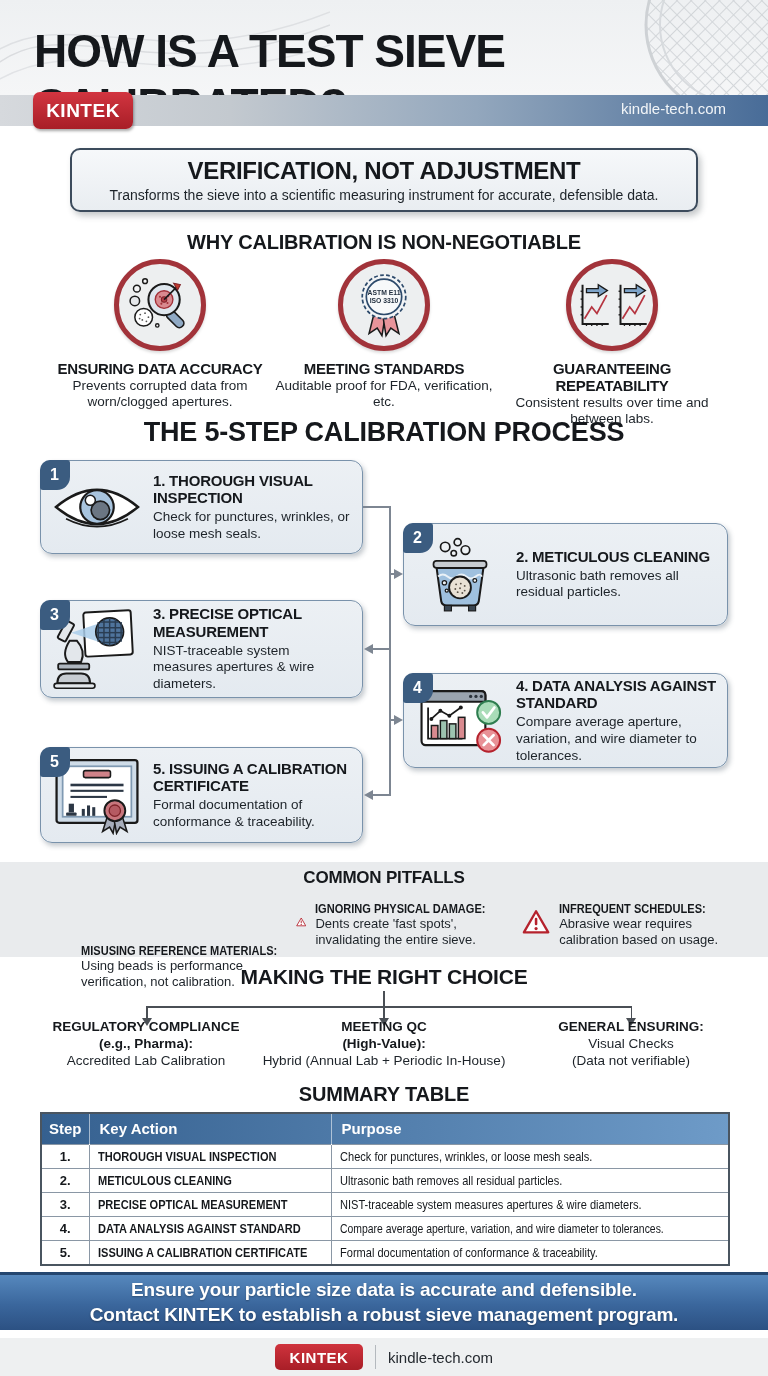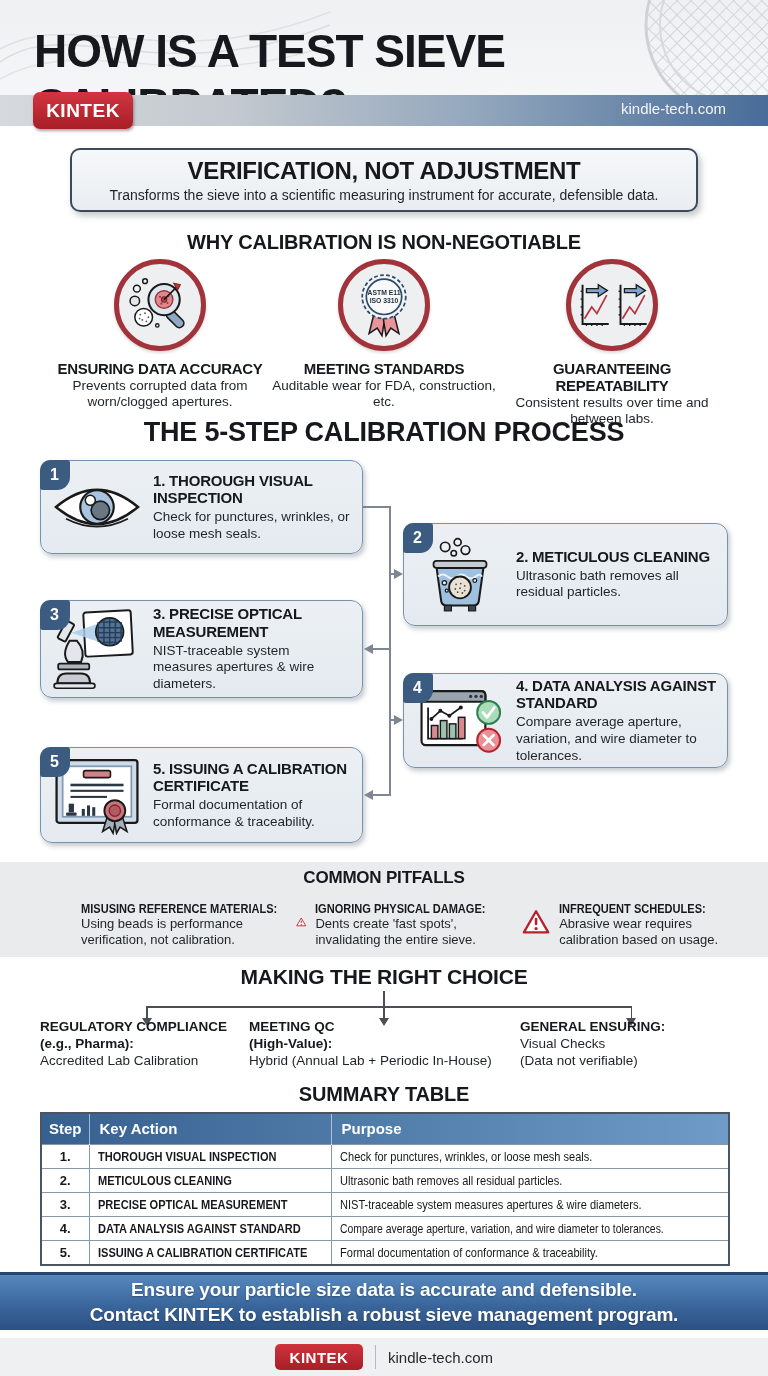--- a/index.html
+++ b/index.html
@@ -63,21 +63,21 @@
   .pit-item { position:absolute; top:900px; display:flex; gap:9px; }
   .pit-text-wrap { padding-top:1px; }
   .pit-title { font-size:13px; font-weight:800; color:#15181c; }
   .pit-text { font-size:13px; color:#1d2329; line-height:1.22; }
   .squish { display:inline-block; white-space:nowrap; transform:scaleX(.85); transform-origin:left center; }
 
   
   .choice-heading { top:965px; font-size:21px; }
   .ch-line { position:absolute; background:#4a4f55; }
   .ch-arrow { position:absolute; width:0; height:0; border-left:5px solid transparent; border-right:5px solid transparent; border-top:8px solid #4a4f55; }
-  .choice-col { position:absolute; top:1019px; text-align:left; }
+  .choice-col { position:absolute; top:1019px; text-align:center; }
   .ch-b { font-size:13.5px; font-weight:800; color:#15181c; line-height:1.25; }
   .ch-r { font-size:13.5px; color:#1d2329; line-height:1.25; }
 
   
   .summary-heading { top:1083px; font-size:20px; }
   .summary-table { position:absolute; left:40px; top:1112px; width:688px; border-collapse:collapse; table-layout:fixed; }
   .summary-table thead tr { background:linear-gradient(90deg,#35608f,#6e9bc8); height:31px; }
   .summary-table th { color:#fff; font-size:15px; font-weight:800; text-align:left; padding:0 10px; border-left:1px solid rgba(255,255,255,.55); }
   .summary-table th:first-child { text-align:center; border-left:none; padding:0; }
   .summary-table td { background:#fff; border:1px solid #8a97a5; font-size:13px; color:#15181c; padding:4px 8px; height:24px; }
@@ -168,21 +168,21 @@
       <svg width="68" height="68" viewBox="0 0 100 100">
         <path d="M36,60 L28,92 L40,84 L47,95 L52,64 Z" fill="#e8949a" stroke="#1a1a1a" stroke-width="2.2"></path>
         <path d="M64,60 L72,92 L60,84 L53,95 L48,64 Z" fill="#e8949a" stroke="#1a1a1a" stroke-width="2.2"></path>
         <circle cx="50" cy="38" r="32" fill="#f2f4f6" stroke="#2d4a6b" stroke-width="2.5" stroke-dasharray="5.5 3.5"></circle>
         <circle cx="50" cy="38" r="26" fill="#f7f9fa" stroke="#2d4a6b" stroke-width="2.5"></circle>
         <text x="50" y="35" text-anchor="middle" font-size="10" font-weight="bold" fill="#1f2d3d" font-family="Liberation Sans, sans-serif">ASTM E11</text>
         <text x="50" y="47" text-anchor="middle" font-size="10" font-weight="bold" fill="#1f2d3d" font-family="Liberation Sans, sans-serif">ISO 3310</text>
       </svg>
     </div>
     <div class="why-title">MEETING STANDARDS</div>
-    <div class="why-text">Auditable wear for FDA, construction, etc.</div>
+    <div class="why-text">Auditable proof for FDA, verification, etc.</div>
   </div>
 
   <div class="why-col" style="left:497px;">
     <div class="why-circle">
       <svg width="72" height="60" viewBox="0 0 110 90">
         <g>
           <path d="M10,14 V74 H50" fill="none" stroke="#1a1a1a" stroke-width="3"></path>
           <g stroke="#1a1a1a" stroke-width="2">
               <line x1="7" y1="24" x2="10" y2="24"></line>
               <line x1="7" y1="36" x2="10" y2="36"></line>
@@ -374,21 +374,21 @@
   <div class="conn conn-h" style="left:371px; top:648px; width:18px;"></div>
   <div class="arrow-l" style="left:364px; top:644px;"></div>
   <div class="conn conn-h" style="left:391px; top:719px; width:5px;"></div>
   <div class="arrow-r" style="left:394px; top:715px;"></div>
   <div class="conn conn-h" style="left:371px; top:794px; width:18px;"></div>
   <div class="arrow-l" style="left:364px; top:790px;"></div>
 
   <div class="pitfalls-band"></div>
   <div class="sec-heading pitfalls-heading">COMMON PITFALLS</div>
 
-  <div class="pit-item" style="left:72px; width:218px;">
+  <div class="pit-item" style="left:72px; width:218px;margin-top:42px;">
     <svg width="47" height="44" viewBox="0 0 60 56">
       <path d="M30,5 L56,50 H4 Z" fill="#fdfdfd" stroke="#b5222d" stroke-width="5" stroke-linejoin="round"></path>
       <rect x="27.3" y="19" width="5.4" height="16" rx="2.5" fill="#b5222d"></rect>
       <circle cx="30" cy="42" r="3.4" fill="#b5222d"></circle>
     </svg>
     <div class="pit-text-wrap">
       <div class="pit-title"><span class="squish">MISUSING REFERENCE MATERIALS:</span></div>
       <div class="pit-text">Using beads is performance verification, not calibration.</div>
     </div>
   </div>

